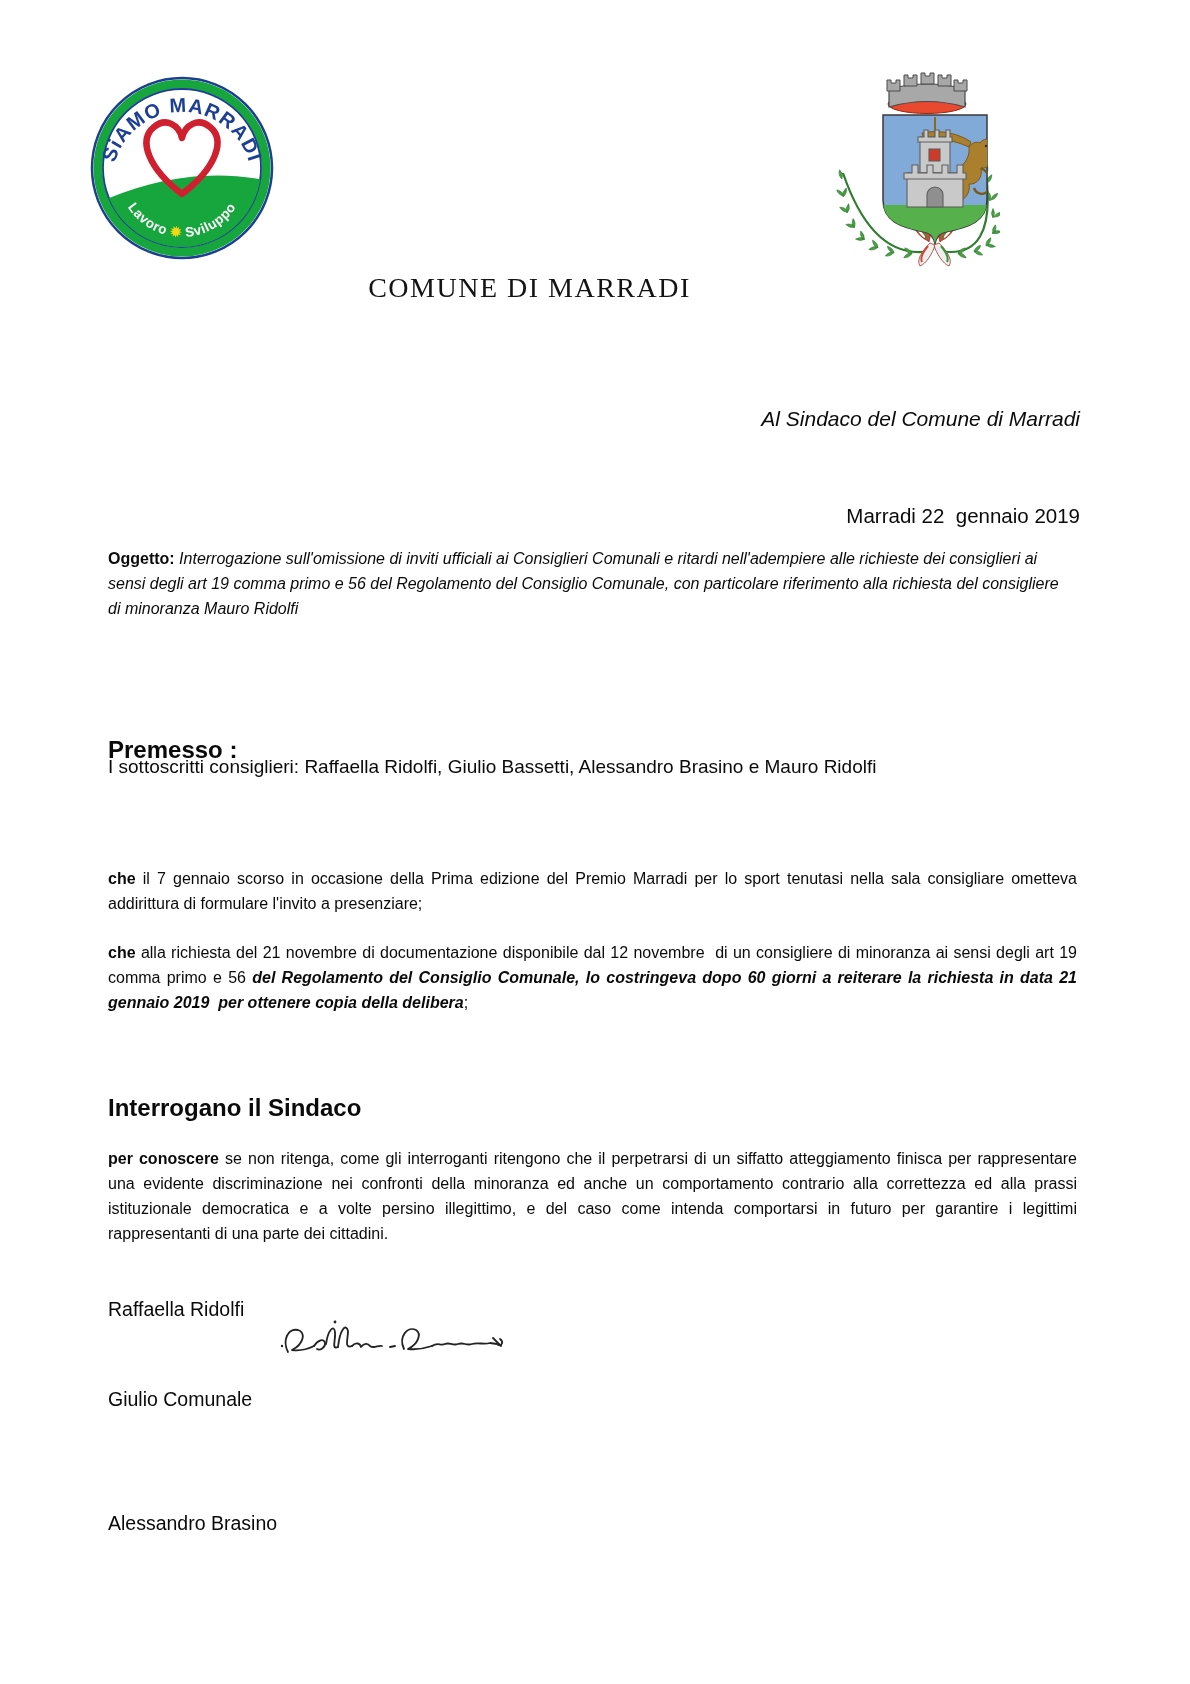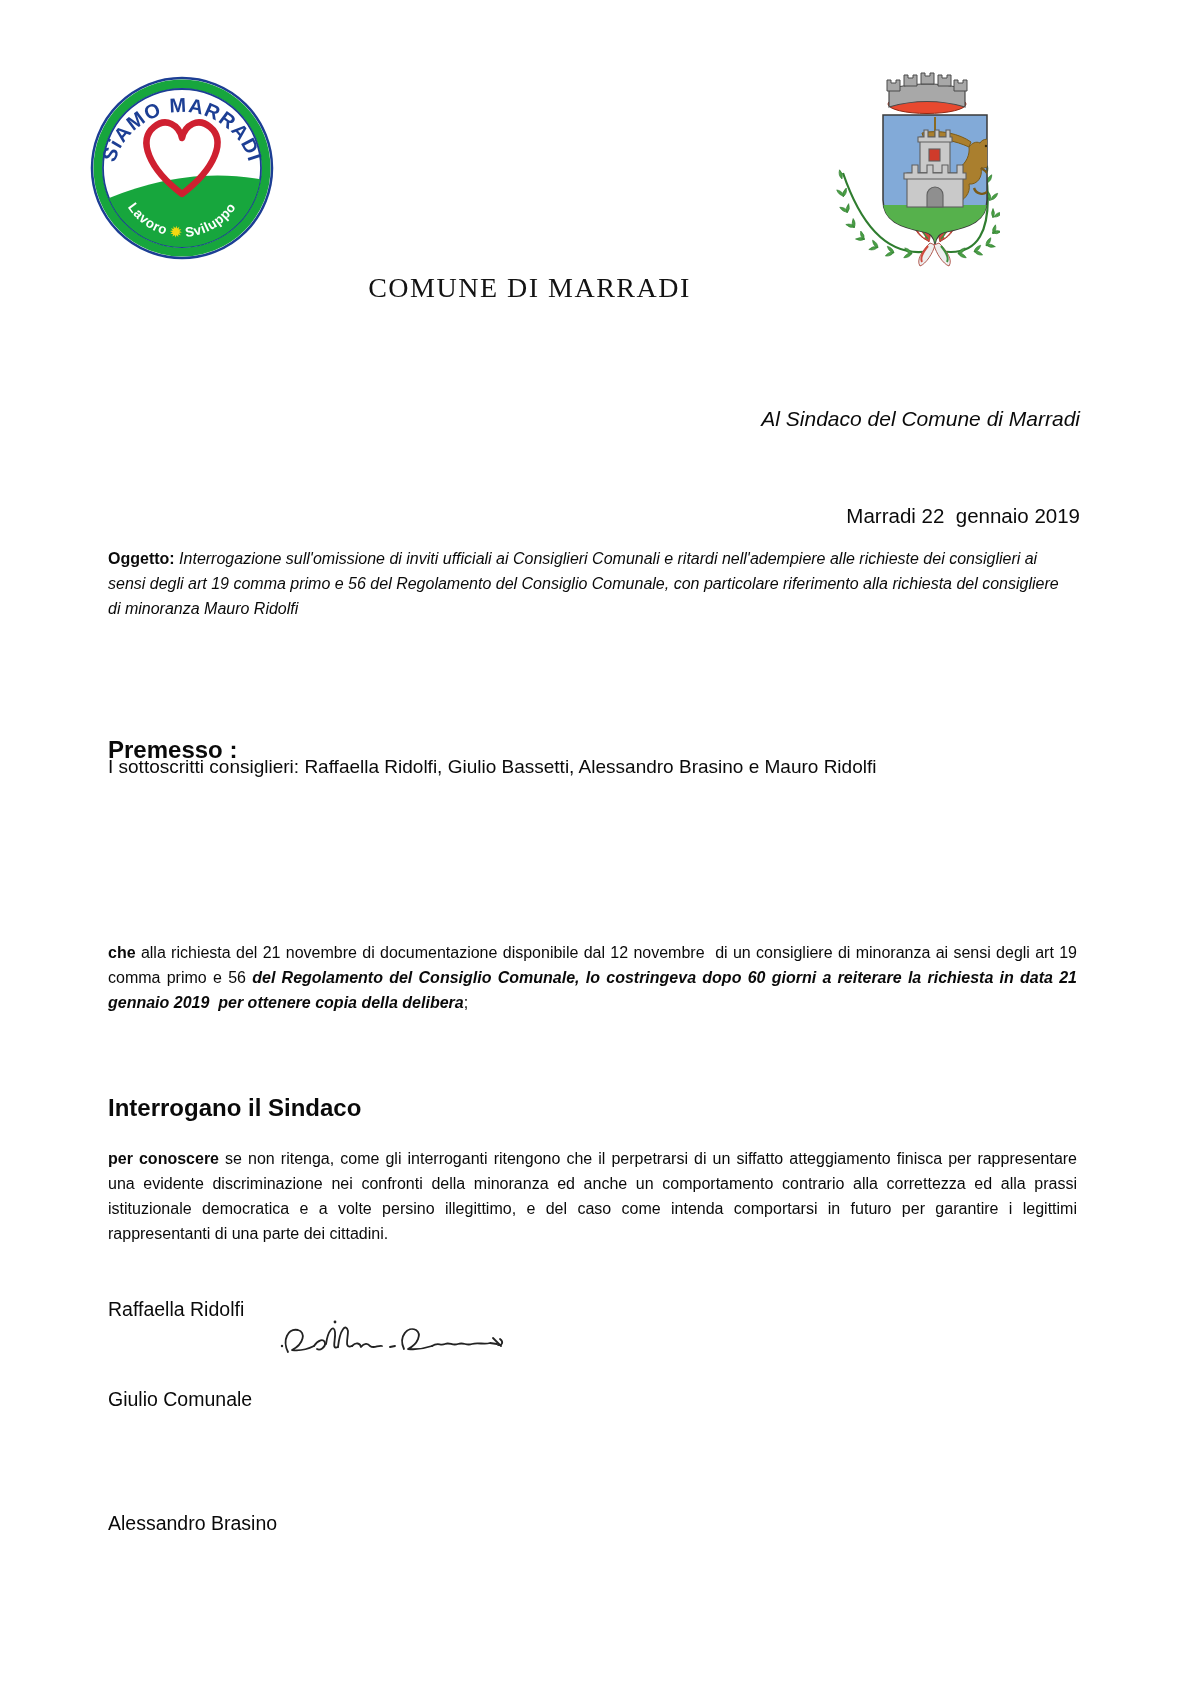--- a/index.html
+++ b/index.html
@@ -144,20 +144,21 @@
   <div class="abs rline it" style="top:407px;font-size:21px;">Al Sindaco del Comune di Marradi</div>
   <div class="abs rline" style="top:504px;font-size:20.5px;">Marradi 22  gennaio 2019</div>
 
   <p class="abs col bt rag it" style="top:546px;margin:0;"><span class="b" style="font-style:normal;">Oggetto:</span><span> Interrogazione sull'omissione di inviti ufficiali ai Consiglieri Comunali e ritardi nell'adempiere alle richieste dei consiglieri ai sensi degli art 19 comma primo e 56 del Regolamento del Consiglio Comunale, con particolare riferimento alla richiesta del consigliere  di minoranza Mauro Ridolfi</span></p>
 
   <div class="abs col" style="top:712px;font-size:19px;margin-top:44px;">I sottoscritti consiglieri:  Raffaella Ridolfi, Giulio Bassetti, Alessandro Brasino e Mauro Ridolfi</div>
 
   <div class="abs col ctr" style="top:736px;">Premesso :</div>
 
 
+  <p class="abs col bt" style="top:866px;margin:0;"><span class="b">che</span><span> il 7 gennaio scorso in occasione della Prima edizione del Premio Marradi per lo sport tenutasi nella sala consigliare ometteva addirittura di formulare l'invito a presenziare;</span></p>
 
   <p class="abs col bt" style="top:940px;margin:0;"><span class="b">che</span><span> alla richiesta del 21 novembre di documentazione disponibile dal 12 novembre  di un consigliere di minoranza ai sensi degli art 19 comma primo e 56 </span><span class="bi">del Regolamento del Consiglio Comunale, lo costringeva dopo 60 giorni a reiterare la richiesta in data 21 gennaio 2019  per ottenere copia della delibera</span><span>;</span></p>
 
   <div class="abs col ctr" style="top:1094px;">Interrogano il Sindaco</div>
 
   <p class="abs col bt" style="top:1146px;margin:0;"><span class="b">per conoscere</span><span> se non ritenga, come gli interroganti ritengono che il perpetrarsi di un siffatto atteggiamento finisca per rappresentare una evidente discriminazione nei confronti della minoranza ed anche un comportamento contrario alla correttezza ed alla prassi istituzionale democratica e a volte persino illegittimo, e del caso come intenda comportarsi in futuro per garantire i legittimi rappresentanti di una parte dei cittadini.</span></p>
 
   <div class="abs col name" style="top:1298px;">Raffaella Ridolfi</div>
 
   <svg class="abs" style="left:278px;top:1316px;" width="235" height="55" viewBox="0 0 235 55">

